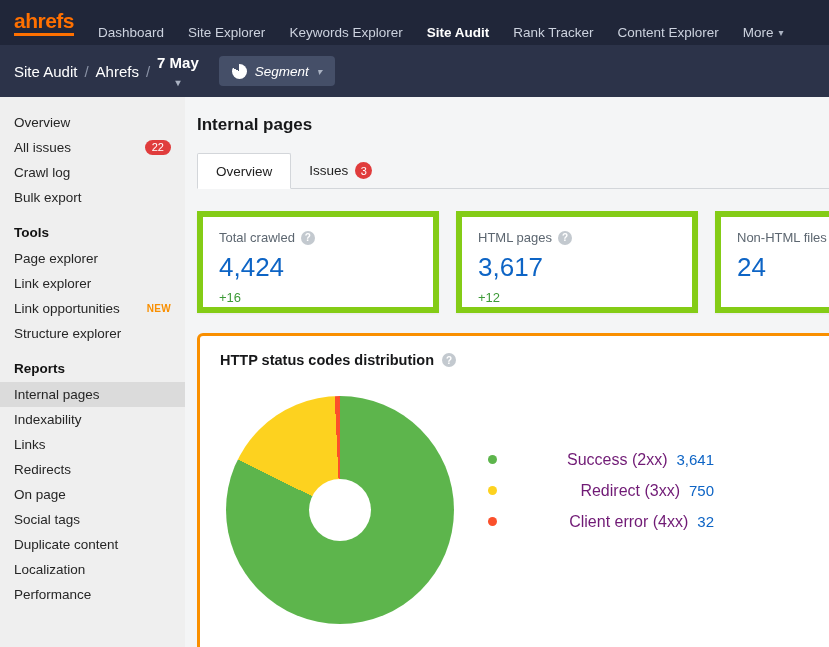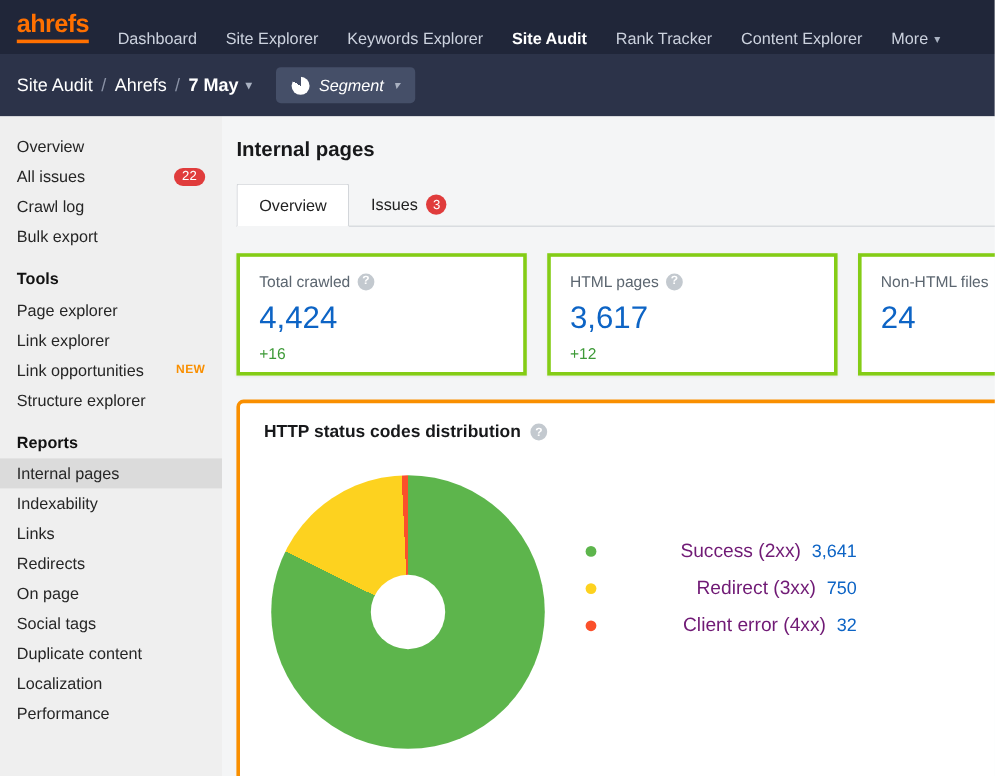--- a/index.html
+++ b/index.html
@@ -15,21 +15,21 @@
   .navitem { color:#ccd2de; font-size:13.5px; cursor:pointer; text-decoration:none;
              display:flex; gap:5px; align-items:center;margin-top:20px; }
   .navitem.active { color:#fff; font-weight:bold; }
   .caret { font-size:10px; color:#aab2c2; }
 
   
   .subnav { height:52px; background:#2c3349; display:flex; align-items:center;
             padding:0 14px; color:#fff; font-size:15px; }
   .crumb { color:#fff; cursor:pointer; }
   .crumb-sep { color:#8b93a7; margin:0 7px; }
-  .crumb-date { font-weight:bold; display:flex; align-items:center; gap:6px; cursor:pointer; }
+  .crumb-date { font-weight:bold; display:flex; align-items:center; gap:6px; cursor:pointer;flex-direction:column; }
   .segment-btn { margin-left:20px; background:#454f68; border:none; border-radius:4px;
                  height:30px; padding:0 13px; display:flex; align-items:center; gap:8px;
                  color:#fff; font-size:13.5px; cursor:pointer;font-style:italic; }
   .pie-ico { width:15px; height:15px; border-radius:50%;
              background:conic-gradient(#ffffff 0 300deg, #454f68 300deg 360deg); }
 
   
   .body-row { display:flex; height:562px; }
 
   
@@ -49,21 +49,21 @@
   .tabs { display:flex; border-bottom:1px solid #d3d6da; }
   .tab { padding:9px 18px; font-size:13.5px; color:#222; display:flex; gap:7px;
          align-items:center; cursor:pointer; }
   .tab.active { background:#fff; border:1px solid #d3d6da; border-bottom:1px solid #fff;
                 margin-bottom:-1px; border-radius:2px 2px 0 0; }
   .tab-badge { background:#e03c3c; color:#fff; width:17px; height:17px; border-radius:50%;
                font-size:11px; display:flex; align-items:center; justify-content:center; }
 
   .cards { display:flex; gap:17px; margin-top:22px; }
   .card { width:242px; min-width:242px; height:102px; background:#fff;
-          border:3px solid #84cc16; box-shadow:0 1px 2px rgba(0,0,0,.05);
+          border:6px solid #84cc16; box-shadow:0 1px 2px rgba(0,0,0,.05);
           padding:13px 16px; }
   .card-title { color:#5c6670; font-size:13px; display:flex; gap:6px; align-items:center; }
   .card-value { color:#0d64c5; font-size:26px; margin-top:7px; }
   .card-delta { color:#3d9a37; font-size:13px; margin-top:7px; }
 
   .help { width:14px; height:14px; min-width:14px; border-radius:50%; background:#c3c9cf;
           color:#fff; font-size:10px; font-weight:bold; display:inline-flex;
           align-items:center; justify-content:center; cursor:pointer; }
 
   

